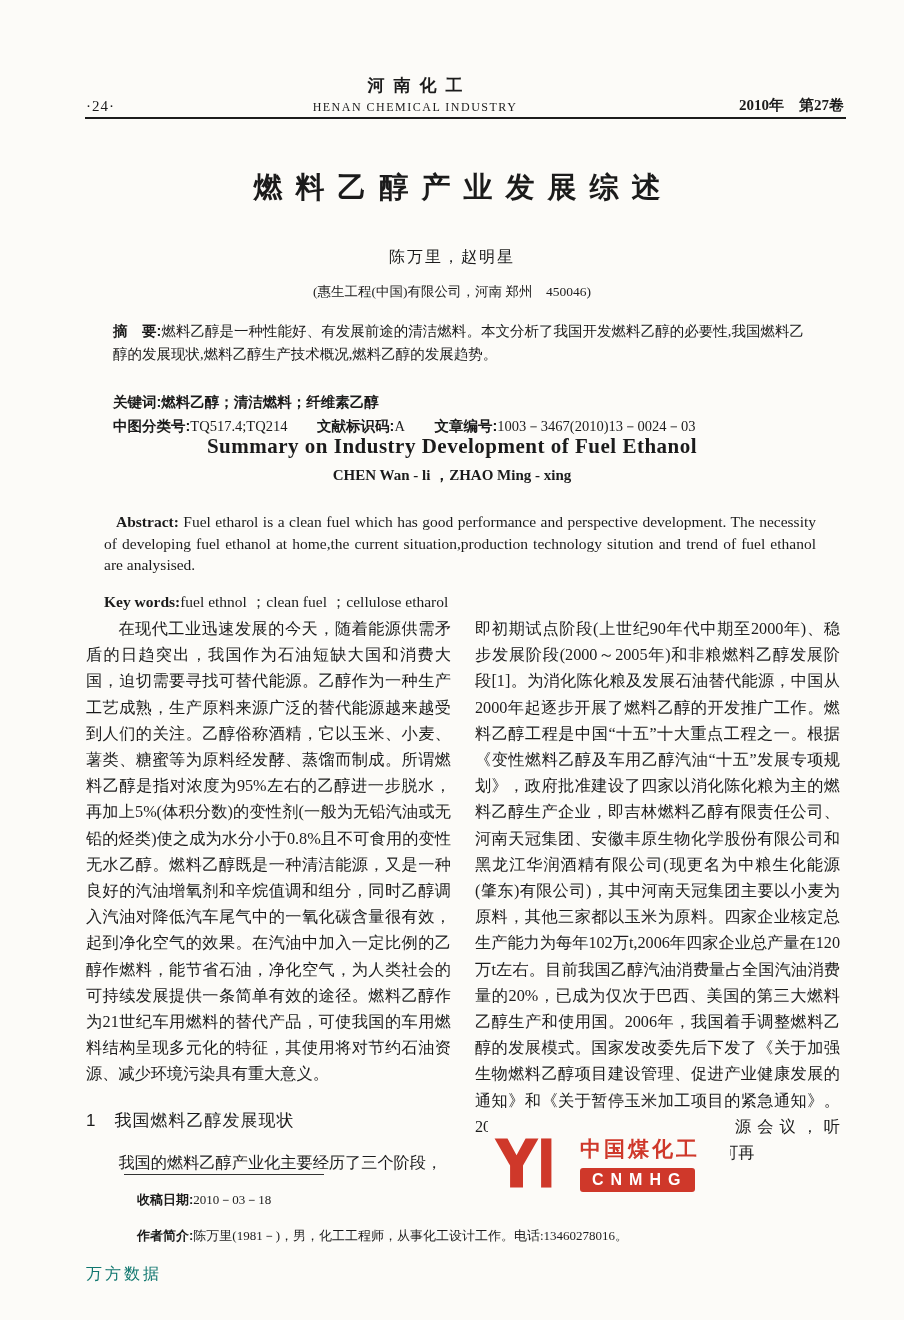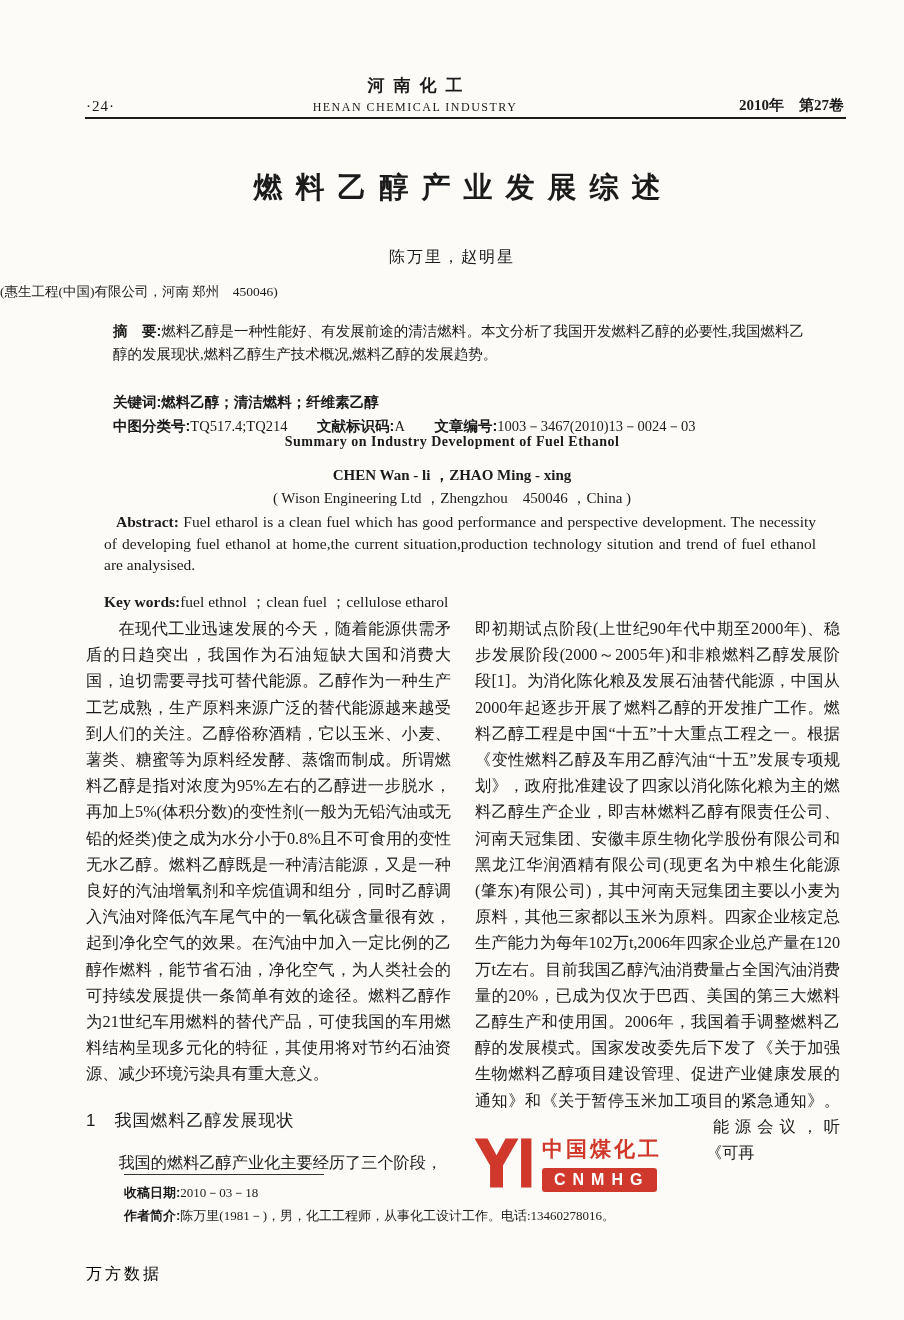--- a/index.html
+++ b/index.html
@@ -28,31 +28,31 @@
   .journal-en{font-size:12px;letter-spacing:1.5px;margin-top:3px;}
   .issue-info{font-size:15px;font-weight:bold;}
   .header-rule{position:absolute;left:85px;right:58px;top:117px;border-top:2px solid #1c1c1c;}
   
   .article-title{
     position:absolute;left:0;right:0;top:168px;margin:0;
     text-align:center;font-family:var(--sans);
     font-size:29px;font-weight:bold;letter-spacing:13px;text-indent:13px;padding-left:10px;
   }
   .authors{position:absolute;left:0;right:0;top:247px;text-align:center;font-size:16px;letter-spacing:2px;}
-  .affiliation{position:absolute;left:0;right:0;top:283px;text-align:left;font-size:13.5px;}
+  .affiliation{position:absolute;left:0;right:0;top:283px;text-align:center;font-size:13.5px;}
   .abs-cn{position:absolute;left:113px;right:100px;top:320px;margin:0;
     font-size:14.5px;line-height:23px;text-align:justify;}
   .lbl{font-family:var(--sans);font-weight:bold;}
   .kw-cn{position:absolute;left:113px;right:100px;top:393px;margin:0;font-size:14.5px;}
   .kw-cn .val{font-weight:bold;}
   .clc-line{position:absolute;left:113px;right:96px;top:417px;margin:0;font-size:14.5px;white-space:nowrap;}
   .clc-line .seg{margin-right:26px;}
   
   .en-title{position:absolute;left:0;right:0;top:434px;margin:0;text-align:center;
-    font-size:14px;font-weight:bold;letter-spacing:.5px;}
+    font-size:21px;font-weight:bold;letter-spacing:.5px;}
   .en-authors{position:absolute;left:0;right:0;top:466px;text-align:center;font-size:15px;font-weight:bold;}
   .en-affil{position:absolute;left:0;right:0;top:489px;text-align:center;font-size:15px;}
   .abs-en{position:absolute;left:104px;right:88px;top:511px;margin:0;
     font-size:15.5px;line-height:21.5px;text-align:justify;text-indent:12px;}
   .kw-en{position:absolute;left:104px;right:88px;top:592px;margin:0;font-size:15.5px;}
   .abs-en .lbl,.kw-en .lbl{font-family:var(--serif);}
   
   .columns{
     position:absolute;left:86px;right:60px;top:616px;
     display:flex;gap:24px;
@@ -60,37 +60,37 @@
   .col{width:365px;font-size:16.2px;line-height:26.2px;text-align:justify;}
   .col p{margin:0;}
   .p-indent{text-indent:2em;}
   .section-heading{
     margin:20px 0 16px 0;font-family:var(--sans);
     font-size:17px;font-weight:normal;letter-spacing:1px;
   }
   .wm-gap{display:inline-block;width:150px;height:1px;}
   
   .watermark{
-    position:absolute;left:468px;top:1114px;width:234px;height:94px;
-    background:#fcfbf8;display:flex;align-items:center;gap:8px;padding:2px 4px;
+    position:absolute;left:488px;top:1114px;width:234px;height:94px;
+    background:#fcfbf8;display:flex;align-items:center;gap:26px;padding:2px 4px;
   }
   .wm-logo{flex:0 0 auto;}
   .wm-right{display:flex;flex-direction:column;gap:5px;}
   .wm-cn{color:var(--red);font-family:var(--sans);font-weight:bold;font-size:21px;letter-spacing:3px;white-space:nowrap;}
   .wm-badge{
     background:var(--red);color:#ffffff;font-family:var(--sans);font-weight:bold;
     font-size:16px;letter-spacing:7px;padding:3px 8px 3px 12px;border-radius:3px;
     width:fit-content;white-space:nowrap;
   }
   
   .footnotes{position:absolute;left:124px;top:1174px;width:620px;font-size:13px;line-height:23px;}
   .fn-rule{width:200px;border-top:1px solid #333;margin-bottom:6px;}
-  .footnotes p{margin:0;}
+  .footnotes p{margin:13px;}
   .wanfang{position:absolute;left:86px;top:1264px;font-family:var(--sans);
-    font-size:16px;color:#000000;letter-spacing:3px;}
+    font-size:16px;color:#0f766e;letter-spacing:3px;}
 </style>
 </head>
 <body>
 
 <div class="page">
 
   <div class="header">
     <span class="page-number">·24·</span>
     <span class="journal-block">
       <span class="journal-cn" style="display:block">河南化工</span>
@@ -109,21 +109,20 @@
   <p class="kw-cn"><span class="lbl">关键词:</span><span class="val">燃料乙醇；清洁燃料；纤维素乙醇</span></p>
 
   <p class="clc-line">
     <span class="seg"><span class="lbl">中图分类号:</span><span>TQ517.4;TQ214</span></span>
     <span class="seg"><span class="lbl">文献标识码:</span><span>A</span></span>
     <span class="seg"><span class="lbl">文章编号:</span><span>1003－3467(2010)13－0024－03</span></span>
   </p>
 
   <h2 class="en-title">Summary on Industry Development of Fuel Ethanol</h2>
   <div class="en-authors">CHEN Wan - li ，ZHAO Ming - xing</div>
-  <div class="en-affil">( Wison Engineering Ltd ，Zhengzhou　450046 ，China )</div>
   <p class="abs-en"><span class="lbl" style="font-weight:bold">Abstract:</span> <span>Fuel etharol is a clean fuel which has good performance and perspective development. The necessity of developing fuel ethanol at home,the current situation,production technology sitution and trend of fuel ethanol are analysised.</span></p>
   <p class="kw-en"><span class="lbl" style="font-weight:bold">Key words:</span><span>fuel ethnol ；clean fuel ；cellulose etharol</span></p>
 
   <div class="columns">
     <div class="col">
       <p class="p-indent">在现代工业迅速发展的今天，随着能源供需矛盾的日趋突出，我国作为石油短缺大国和消费大国，迫切需要寻找可替代能源。乙醇作为一种生产工艺成熟，生产原料来源广泛的替代能源越来越受到人们的关注。乙醇俗称酒精，它以玉米、小麦、薯类、糖蜜等为原料经发酵、蒸馏而制成。所谓燃料乙醇是指对浓度为95%左右的乙醇进一步脱水，再加上5%(体积分数)的变性剂(一般为无铅汽油或无铅的烃类)使之成为水分小于0.8%且不可食用的变性无水乙醇。燃料乙醇既是一种清洁能源，又是一种良好的汽油增氧剂和辛烷值调和组分，同时乙醇调入汽油对降低汽车尾气中的一氧化碳含量很有效，起到净化空气的效果。在汽油中加入一定比例的乙醇作燃料，能节省石油，净化空气，为人类社会的可持续发展提供一条简单有效的途径。燃料乙醇作为21世纪车用燃料的替代产品，可使我国的车用燃料结构呈现多元化的特征，其使用将对节约石油资源、减少环境污染具有重大意义。</p>
       <h3 class="section-heading">1　我国燃料乙醇发展现状</h3>
       <p class="p-indent">我国的燃料乙醇产业化主要经历了三个阶段，</p>
     </div>
     <div class="col">

